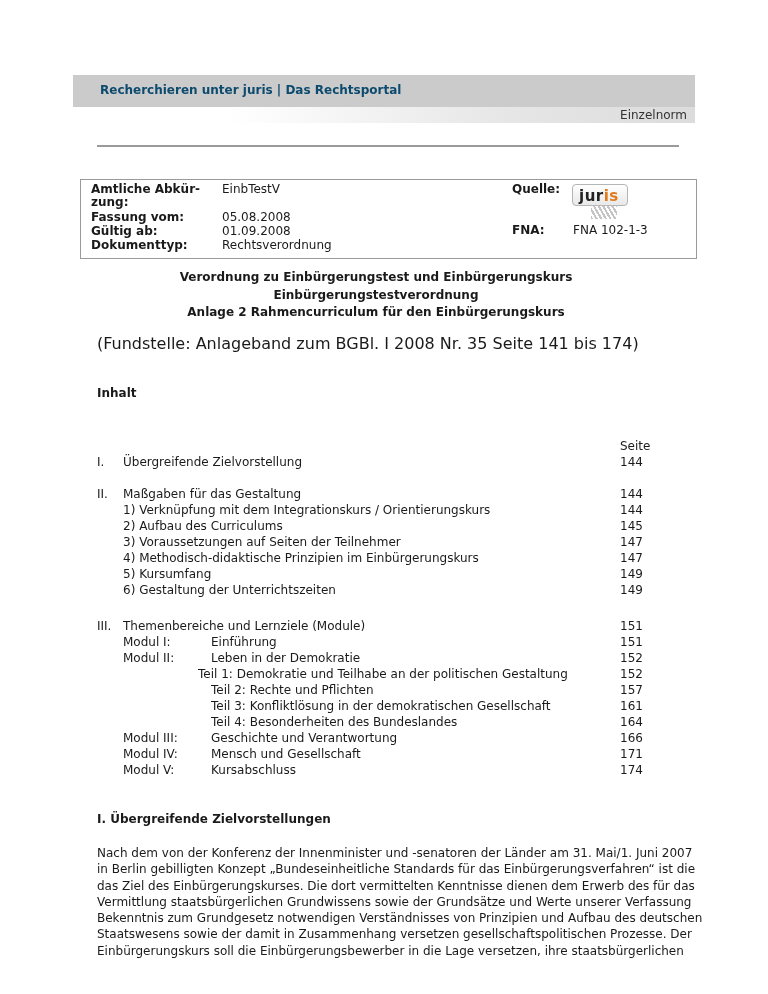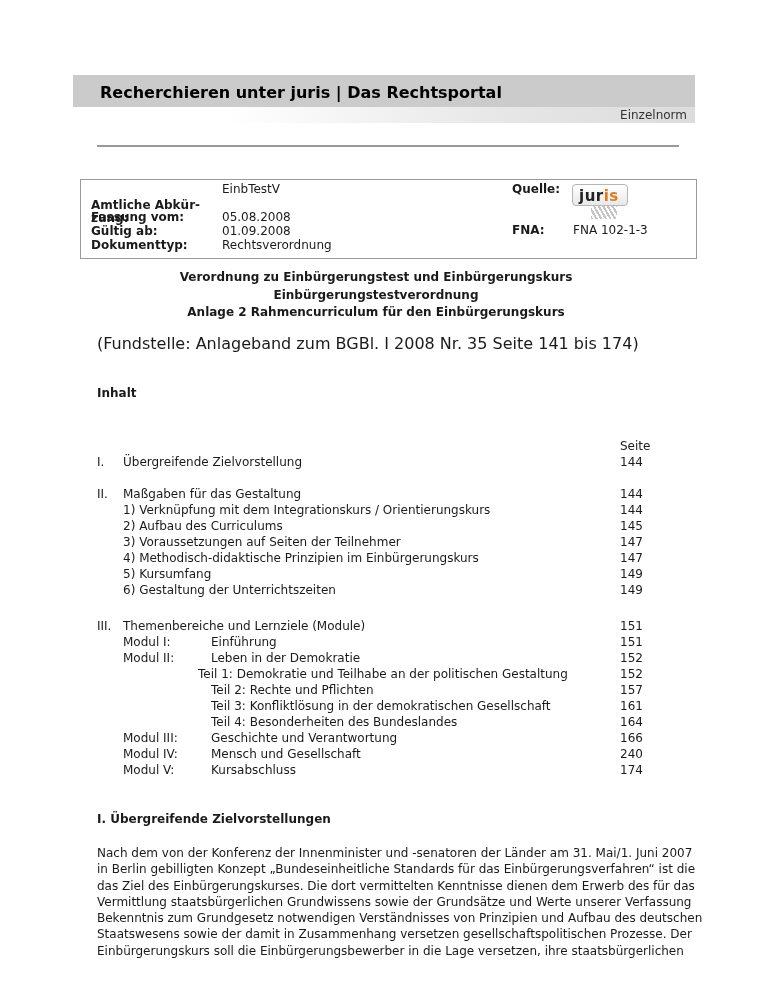--- a/index.html
+++ b/index.html
@@ -5,21 +5,21 @@
   html, body { margin: 0; padding: 0; background: #ffffff; }
   body {
     width: 768px; height: 994px; position: relative; overflow: hidden;
     font-family: "DejaVu Sans", sans-serif; color: #1a1a1a; font-size: 12px;
   }
   .abs { position: absolute; }
   .header-bar {
     left: 73px; top: 75px; width: 622px; height: 32px; background: #cbcbcb;
   }
   .header-title {
-    position: absolute; left: 27px; top: 8px; font-weight: bold; font-size: 16px; color: #000000;
+    position: absolute; left: 27px; top: 8px; font-weight: bold; font-size: 12px; color: #0c4a6e;
   }
   .subbar {
     left: 73px; top: 107px; width: 622px; height: 16px;
     background: linear-gradient(to right, #ffffff 0%, #ffffff 25%, #e6e6e6 70%, #dcdcdc 100%);
   }
   .subbar-label {
     position: absolute; right: 8px; top: 1px; font-size: 12px; color: #333;
   }
   .hr-line {
     left: 97px; top: 145px; width: 582px; height: 2px; background: #9a9a9a;
@@ -67,21 +67,21 @@
 <div class="abs header-bar">
   <span class="header-title">Recherchieren unter juris | Das Rechtsportal</span>
 </div>
 <div class="abs subbar">
   <span class="subbar-label">Einzelnorm</span>
 </div>
 <div class="abs hr-line"></div>
 
 <div class="abs meta-box"></div>
 
-<div class="abs meta-label" style="left:91px; top:183px;margin-top:16px;">
+<div class="abs meta-label" style="left:91px; top:183px;">
   <div>Amtliche Abkür-</div>
   <div>zung:</div>
 </div>
 <div class="abs meta-value" style="left:222px; top:183px;">EinbTestV</div>
 
 <div class="abs meta-label" style="left:91px; top:211px;">Fassung vom:</div>
 <div class="abs meta-value" style="left:222px; top:211px;">05.08.2008</div>
 
 <div class="abs meta-label" style="left:91px; top:225px;">Gültig ab:</div>
 <div class="abs meta-value" style="left:222px; top:225px;">01.09.2008</div>
@@ -202,21 +202,21 @@
     <div class="toc-row" style="top: 730px; left: 0px;">
       <span class="toc-num"></span>
       <span class="toc-text" style="left: 123px;">Modul III:</span>
       <span class="toc-text" style="left: 211px;">Geschichte und Verantwortung</span>
       <span class="toc-page">166</span>
     </div>
     <div class="toc-row" style="top: 746px; left: 0px;">
       <span class="toc-num"></span>
       <span class="toc-text" style="left: 123px;">Modul IV:</span>
       <span class="toc-text" style="left: 211px;">Mensch und Gesellschaft</span>
-      <span class="toc-page">240</span>
+      <span class="toc-page">171</span>
     </div>
     <div class="toc-row" style="top: 762px; left: 0px;">
       <span class="toc-num"></span>
       <span class="toc-text" style="left: 123px;">Modul V:</span>
       <span class="toc-text" style="left: 211px;">Kursabschluss</span>
       <span class="toc-page">174</span>
     </div>
   </div>
 
 <div class="abs section-heading">I. Übergreifende Zielvorstellungen</div>

